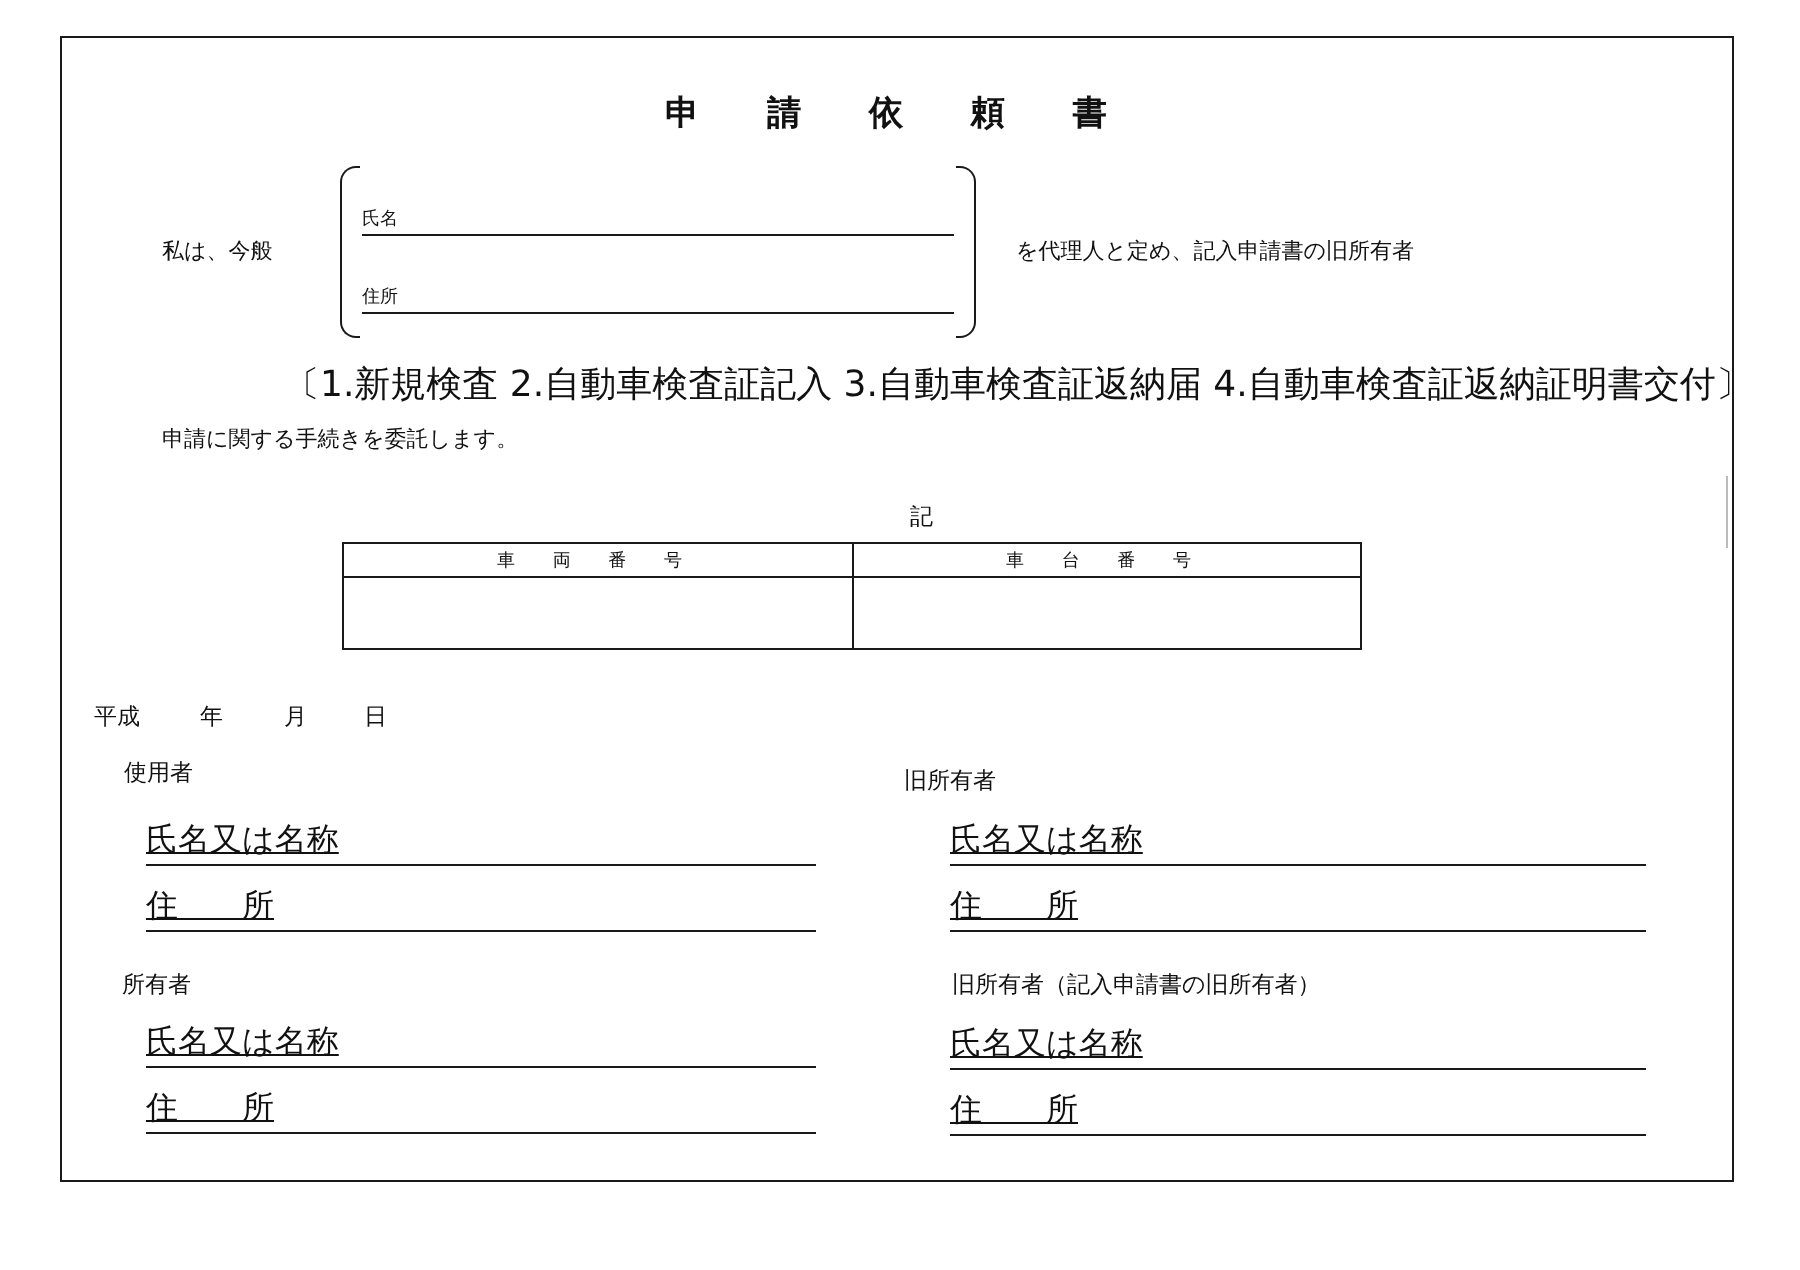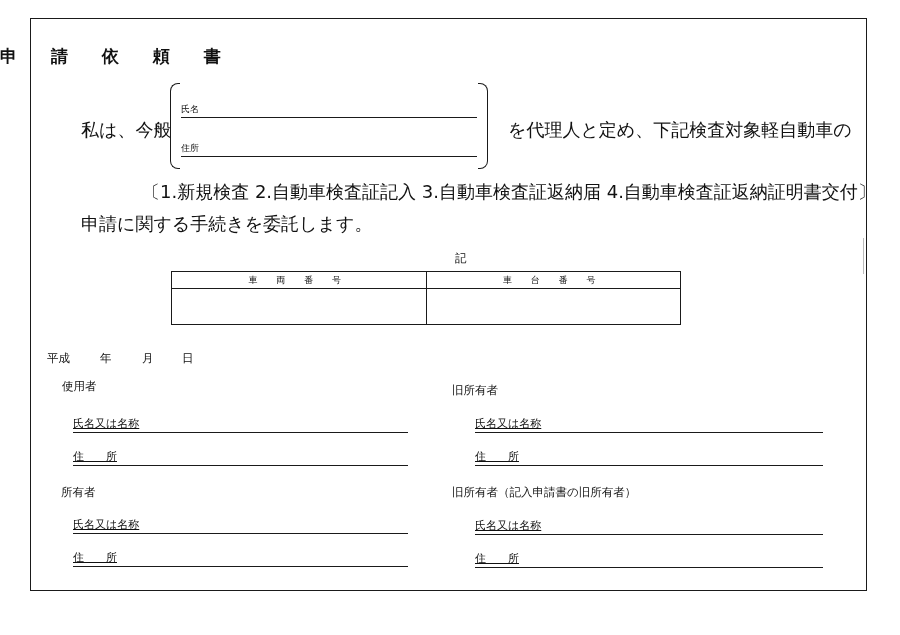--- a/index.html
+++ b/index.html
@@ -7,24 +7,24 @@
     width: 900px; height: 635px; position: relative; overflow: hidden;
     font-family: "DejaVu Sans", "Liberation Sans", sans-serif;
     color: #111111;
   }
   .frame {
     position: absolute; left: 30px; top: 18px; width: 837px; height: 573px;
     border: 1.5px solid #1a1a1a; box-sizing: border-box;
   }
   .abs { position: absolute; white-space: nowrap; }
   .title {
-    left: 0; width: 900px; top: 45px; 
+    left: 0; width: 900px; top: 45px; text-align: center;
     font-size: 17px; font-weight: bold; letter-spacing: 14px;
   }
-  .t13 { font-size: 18px; }
+  .t13 { font-size: 11px; }
   .t12 { font-size: 18px; }
   .t11 { font-size: 11.5px; }
 
   
   .bracket {
     position: absolute; top: 83px; width: 10px; height: 86px;
     border: 1.3px solid #1a1a1a; box-sizing: border-box;
   }
   .bracket.left { left: 170px; border-right: none; border-radius: 8px 0 0 8px; }
   .bracket.right { left: 478px; border-left: none; border-radius: 0 8px 8px 0; }
@@ -42,21 +42,21 @@
     border: 1.2px solid #1a1a1a; font-weight: normal;
   }
   table.veh th { height: 16px; font-size: 9px; letter-spacing: 8px; text-align: center; padding: 0; }
   table.veh td { height: 33px; }
 
   
   .sig-line {
     position: absolute; height: 16px; border-bottom: 1.3px solid #1a1a1a;
   }
   .sig-line span {
-    position: absolute; left: 0; bottom: 1px; font-size: 11px;
+    position: absolute; left: 0; bottom: 1px; font-size: 16px;
     text-decoration: underline;
   }
   .right-edge-mark {
     position: absolute; left: 863px; top: 238px; width: 1px; height: 36px;
     background: #bbbbbb;
   }
 </style>
 </head>
 <body>
 
@@ -69,21 +69,21 @@
 <div class="bracket left"></div>
 <div class="bracket right"></div>
 
 <div class="fill-line" style="left:181px; top:103px; width:296px;">
   <span>氏名</span>
 </div>
 <div class="fill-line" style="left:181px; top:142px; width:296px;">
   <span>住所</span>
 </div>
 
-<div class="abs t13" style="left:508px; top:118px;">を代理人と定め、下記検査対象軽自動車の</div>
+<div class="abs t13" style="left:508px; top:118px;">を代理人と定め、記入申請書の旧所有者</div>
 
 <div class="abs t12" style="left:142px; top:180px;">〔1.新規検査 2.自動車検査証記入 3.自動車検査証返納届 4.自動車検査証返納証明書交付〕</div>
 
 <div class="abs t13" style="left:81px; top:212px;">申請に関する手続きを委託します。</div>
 
 <div class="abs t11" style="left:455px; top:251px;">記</div>
 
 <table class="veh">
   <tbody>
       <tr>
@@ -119,21 +119,21 @@
 </div>
 
 <div class="abs t11" style="left:61px; top:485px;">所有者</div>
 <div class="sig-line" style="left:73px; top:517px; width:335px;">
   <span>氏名又は名称</span>
 </div>
 <div class="sig-line" style="left:73px; top:550px; width:335px;">
   <span>住　　所</span>
 </div>
 
-<div class="abs t11" style="left:452px; top:485px;">旧所有者（記入申請書の旧所有者）</div>
+<div class="abs t11" style="left:476px; top:485px;">旧所有者（記入申請書の旧所有者）</div>
 <div class="sig-line" style="left:475px; top:518px; width:348px;">
   <span>氏名又は名称</span>
 </div>
 <div class="sig-line" style="left:475px; top:551px; width:348px;">
   <span>住　　所</span>
 </div>
 
 <div class="right-edge-mark"></div>
 
 </body></html>

